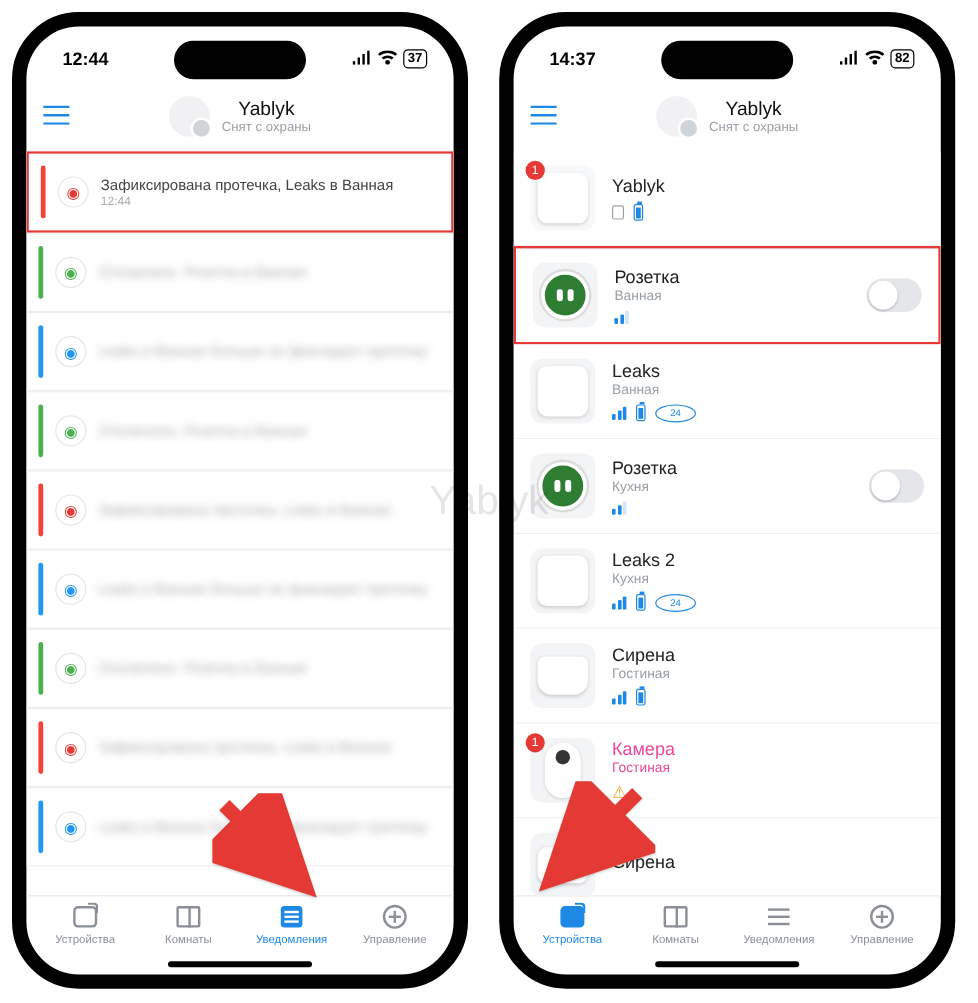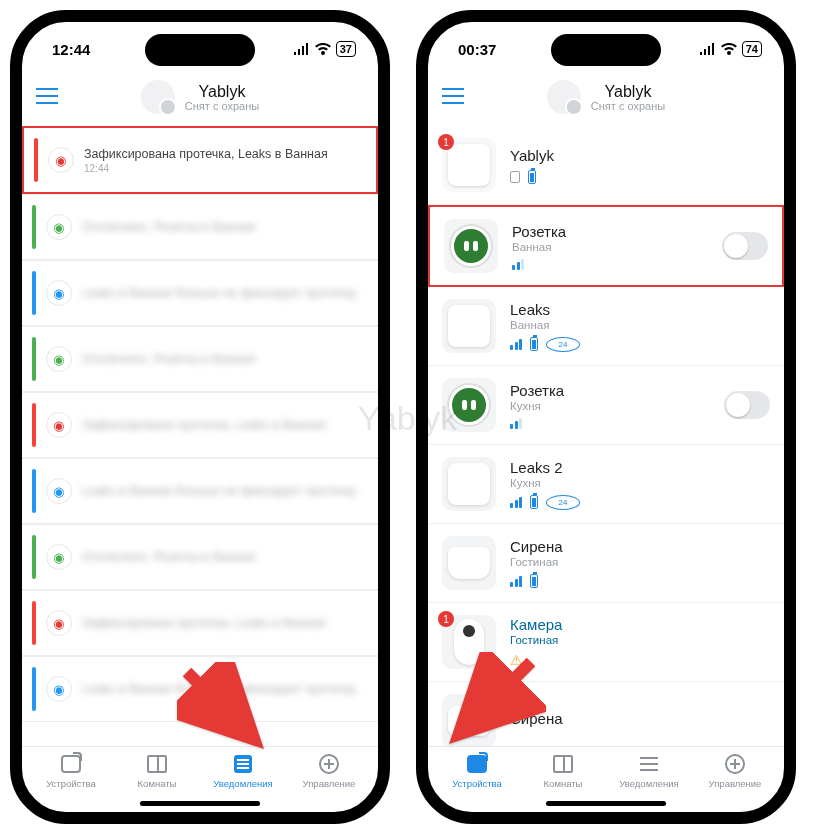--- a/index.html
+++ b/index.html
@@ -110,21 +110,21 @@
   .batt-ico{width:8px;height:14px;border:1.3px solid #1e88e5;border-radius:2px;position:relative;display:inline-block;}
   .batt-ico::before{content:"";position:absolute;top:-3px;left:2px;width:4px;height:2px;background:#1e88e5;}
   .batt-ico::after{content:"";position:absolute;bottom:1px;left:1px;right:1px;height:9px;background:#1e88e5;}
   .sim-ico{width:10px;height:12px;border:1.3px solid #9aa0a6;border-radius:2px;position:relative;display:inline-block;}
   .circ24{width:34px;height:15px;border:1.3px solid #1e88e5;border-radius:50%;display:inline-flex;align-items:center;justify-content:center;font-size:8px;color:#1e88e5;}
   .warn{color:#f9a825;font-size:14px;}
   .toggle {
     width:46px; height:28px; border-radius:14px; background:#e5e6ea; position:relative;
   }
   .toggle::after{content:"";position:absolute;top:2px;left:2px;width:24px;height:24px;border-radius:50%;background:#fff;box-shadow:0 1px 2px rgba(0,0,0,.25);}
-  .dimmed .dev-name,.dimmed .dev-room{color:#0369a1;}
+  .dimmed .dev-name,.dimmed .dev-room{color:#ec4899;}
   .dimmed .dev-indicators{color:#c3c6cb;}
 
   .tabbar {
     height:66px; border-top:1px solid #e7e7ea;
     display:flex; padding:6px 6px 0;
   }
   .tab { flex:1; display:flex; flex-direction:column; align-items:center; gap:3px; font-size:9.5px; color:#8a8f98; }
   .tab.active { color:#1e88e5; }
   .tab-icon{width:24px;height:22px;display:flex;align-items:center;justify-content:center;}
   .home-ind{width:120px;height:5px;background:#000;border-radius:3px;position:absolute;bottom:6px;left:50%;transform:translateX(-50%);}
@@ -307,34 +307,34 @@
         </defs>
       <path d="M10 10 L70 70" stroke="#e53935" stroke-width="12" marker-end="url(#ah1)"></path>
     </svg>
   </div>
 </div>
 
 <div class="phone">
   <div class="island"></div>
 
   <div class="status-bar">
-    <span>00:37</span>
+    <span>14:37</span>
     <div class="status-icons">
       <span>
         <svg width="17" height="12" viewBox="0 0 17 12">
             <path fill="#000" d="M1 9h2v3H1zM5 6h2v6H5zM9 3h2v9H9zM13 0h2v12h-2z"></path>
           </svg>
       </span>
       <span>
         <svg width="16" height="12" viewBox="0 0 16 12">
             <path fill="#000" d="M8 12a2 2 0 100-4 2 2 0 000 4zM3 6a8 8 0 0110 0l-1.5 1.5a6 6 0 00-7 0zM0 3a12 12 0 0116 0l-1.5 1.5a10 10 0 00-13 0z"></path>
           </svg>
       </span>
       <span class="batt">
-          <span>74</span>
+          <span>82</span>
         </span>
     </div>
   </div>
 
   <div class="app-header">
     <span class="menu-btn">
       <svg width="22" height="16" viewBox="0 0 22 16">
           <path stroke="#1e88e5" stroke-width="2" d="M0 1h22M0 8h22M0 15h22"></path>
         </svg>
     </span>

